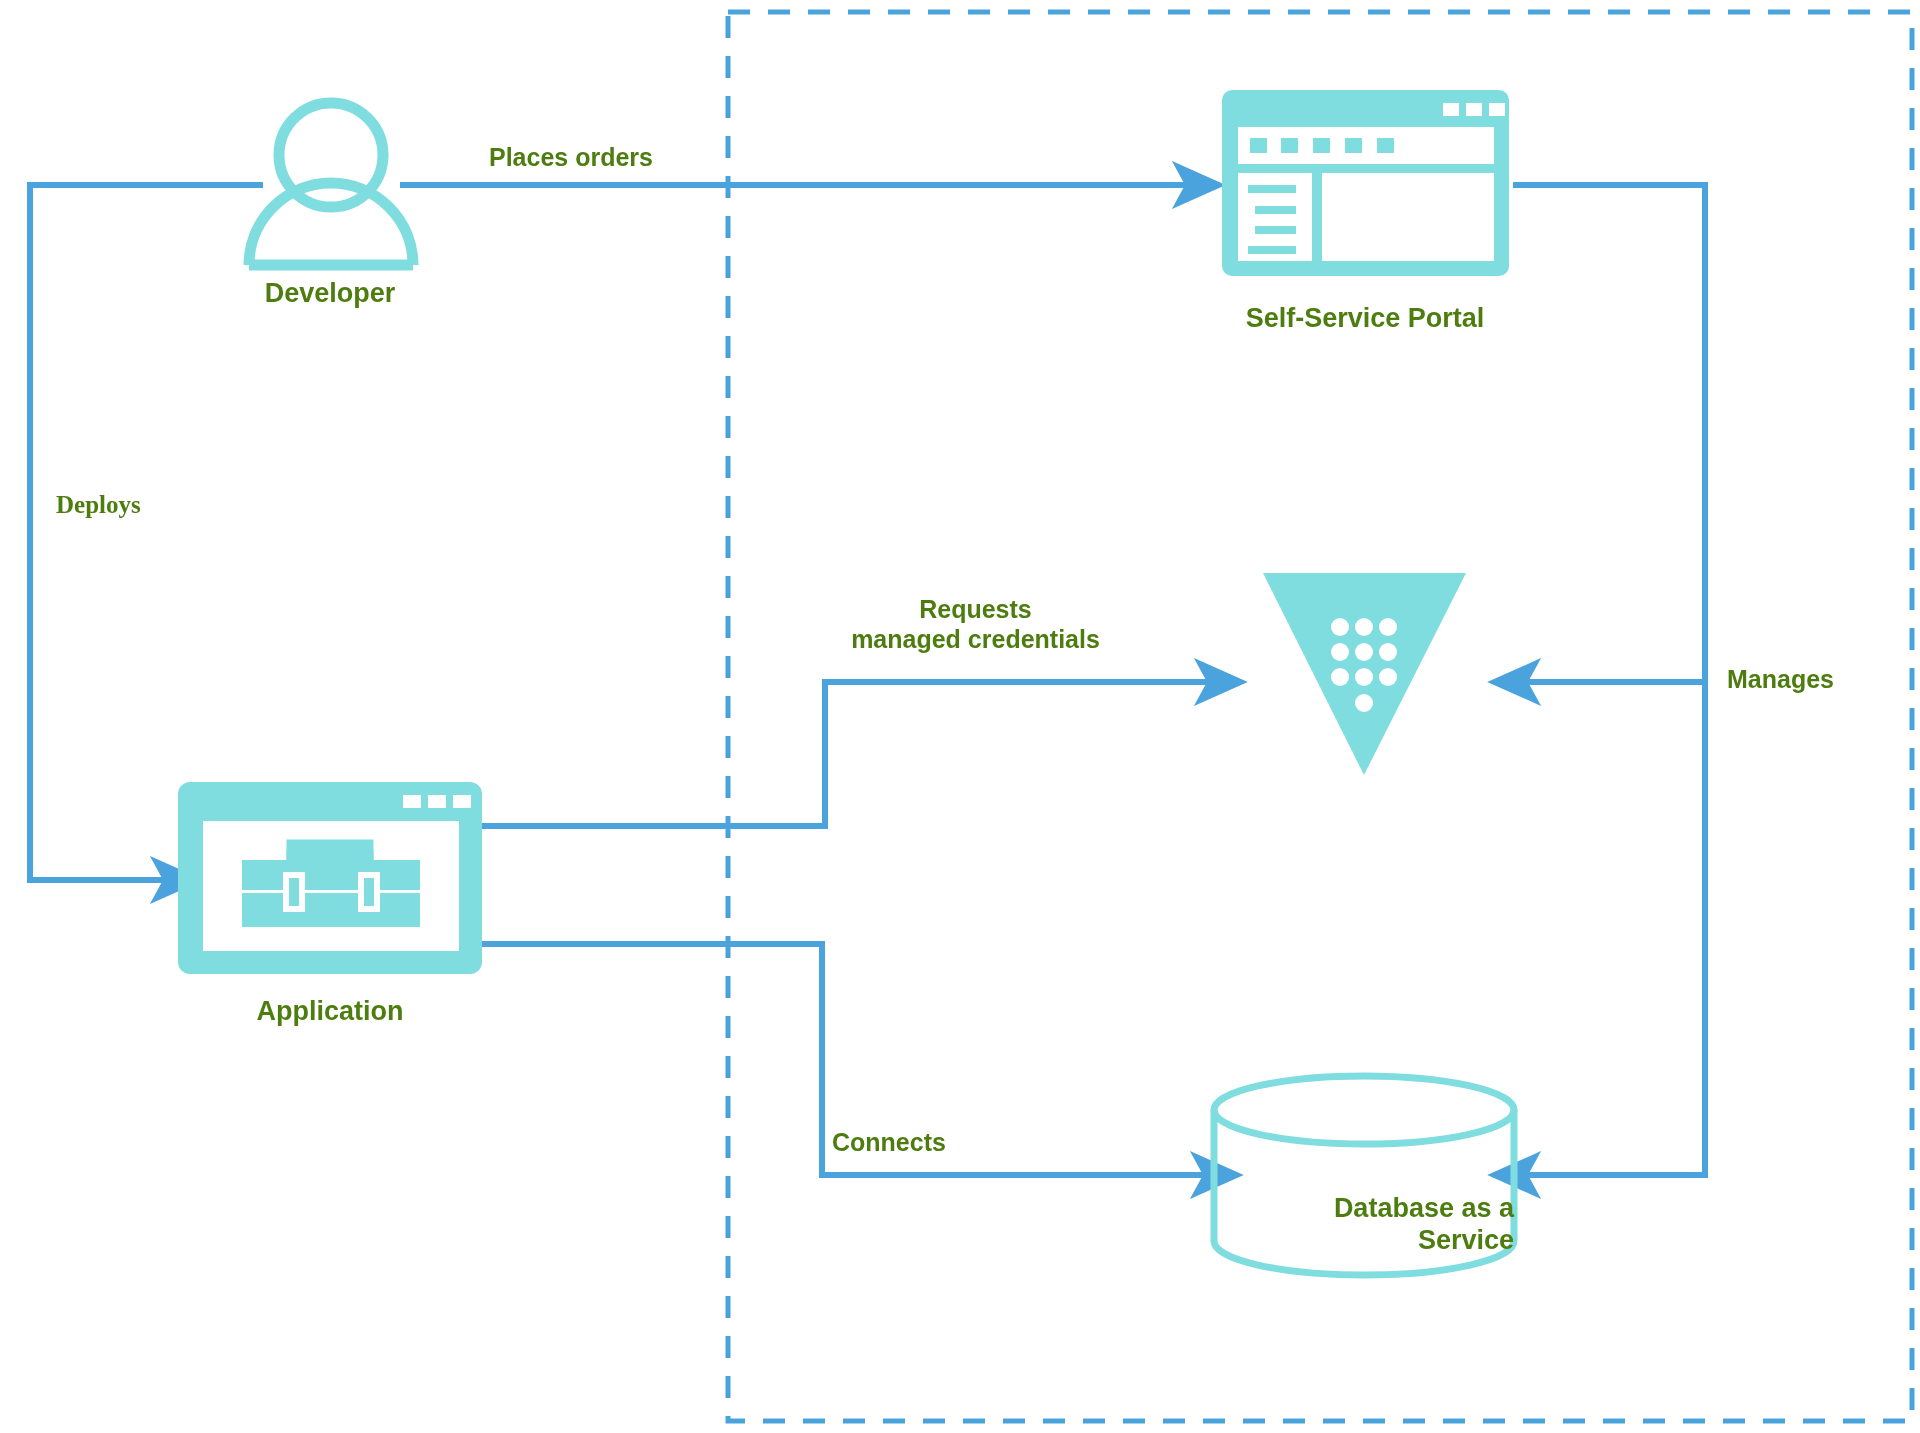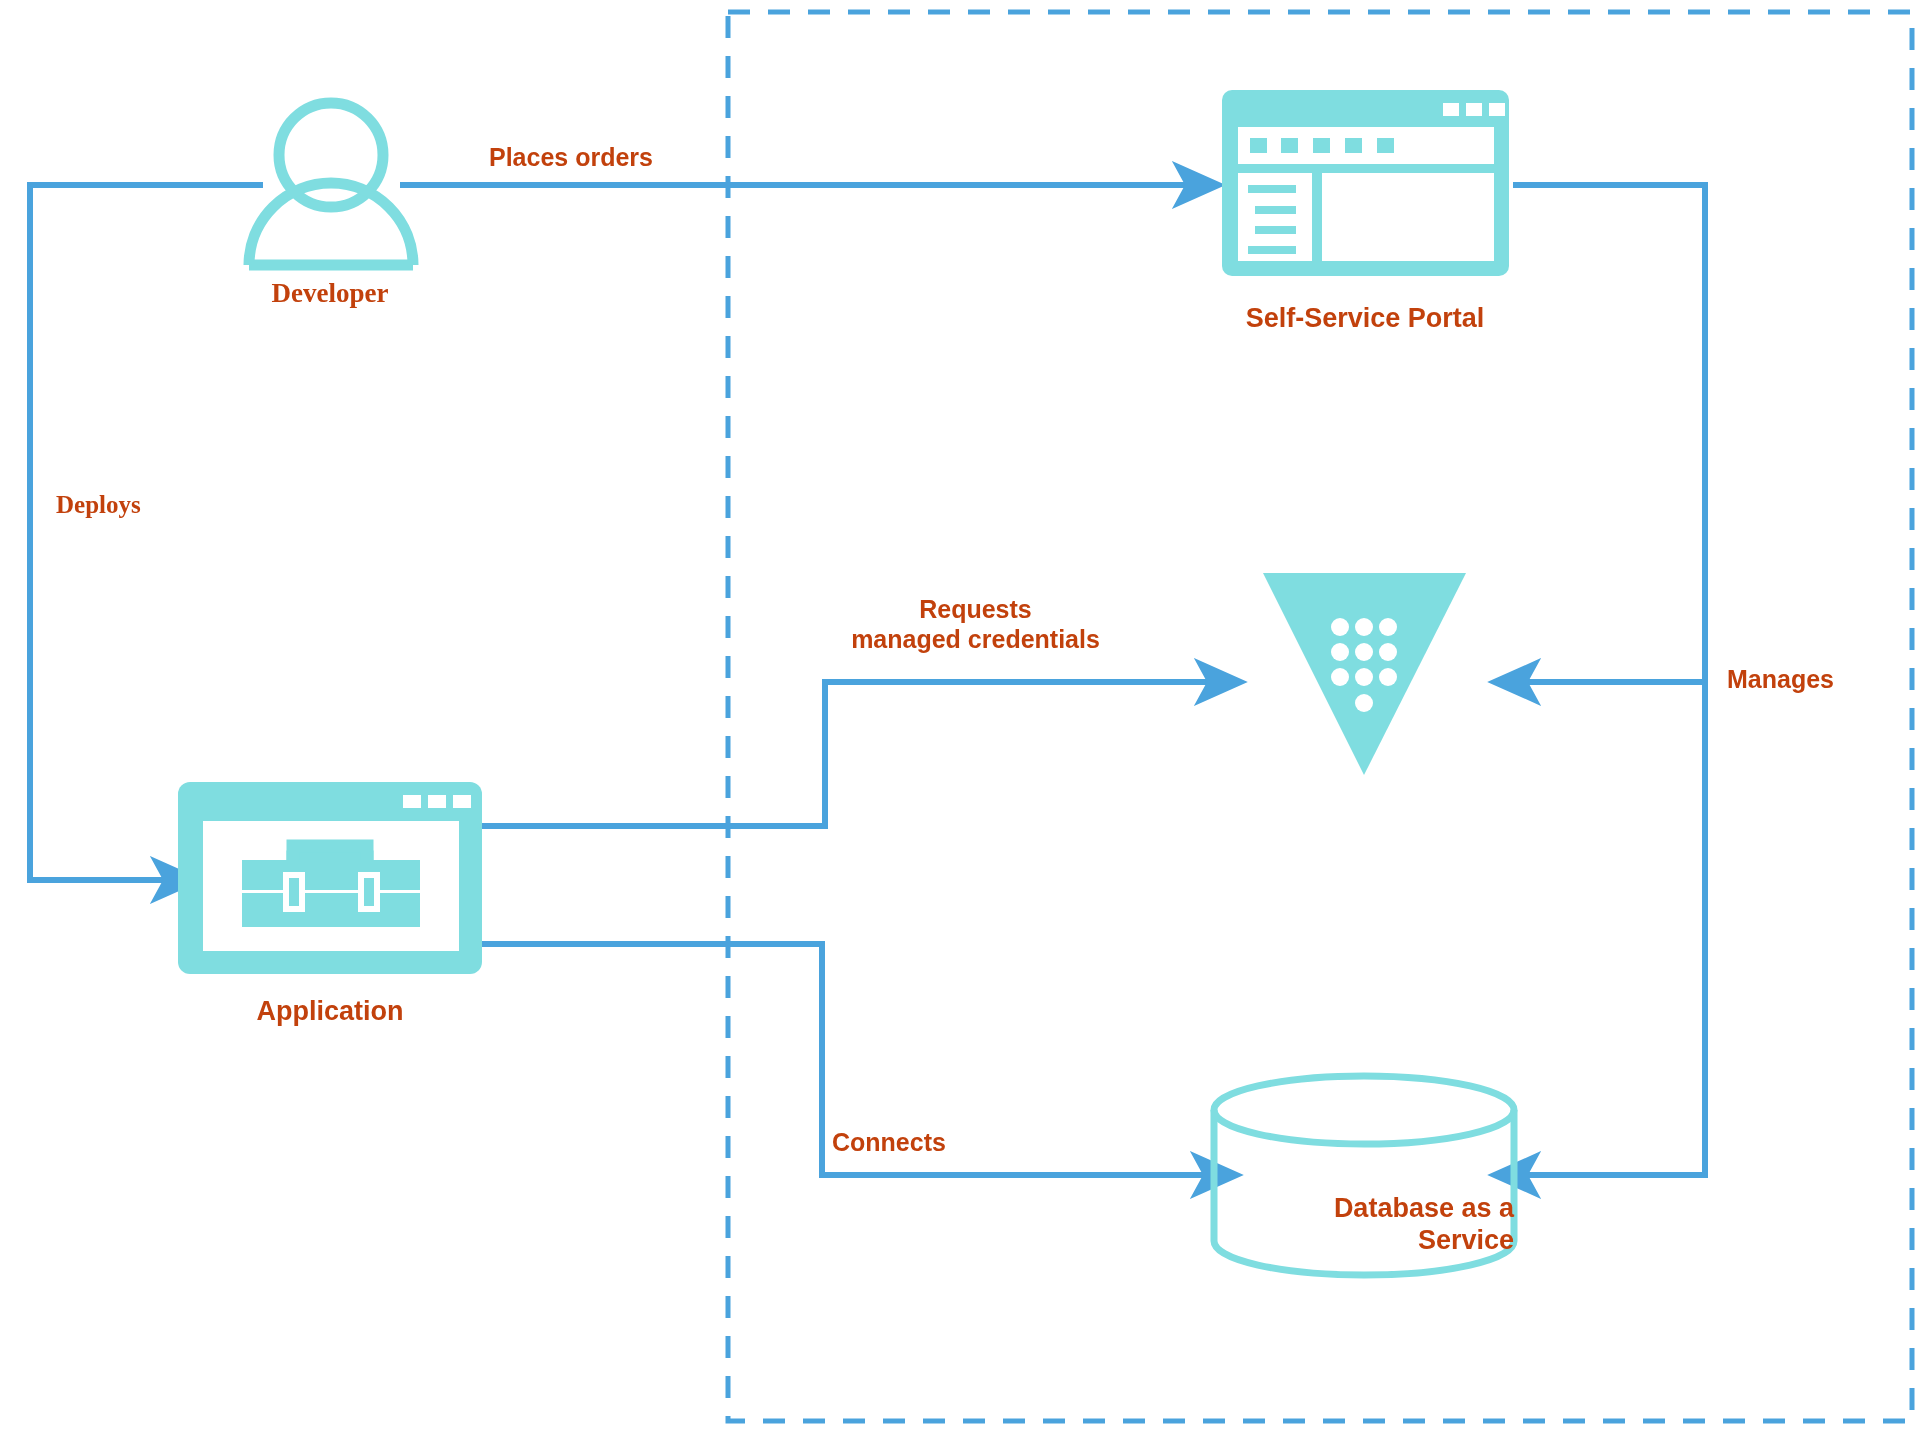--- a/index.html
+++ b/index.html
@@ -17,21 +17,21 @@
   }
   #diagram-svg {
     position: absolute;
     top: 0;
     left: 0;
     width: 1920px;
     height: 1433px;
   }
   .lbl {
     position: absolute;
-    color: #c2410c;
+    color: #4d7c0f;
     font-weight: bold;
     line-height: 1.18;
     white-space: pre-line;
   }
   .node-label {
     font-size: 27px;
     text-align: center;
   }
   .edge-label {
     font-size: 25px;
@@ -151,21 +151,21 @@
     </g>
 
     <g>
       <path d="M1214,1110 L1214,1241" fill="none" stroke="#7fdde0" stroke-width="7"></path>
       <path d="M1514,1110 L1514,1241" fill="none" stroke="#7fdde0" stroke-width="7"></path>
       <ellipse cx="1364" cy="1110" rx="150" ry="34" fill="none" stroke="#7fdde0" stroke-width="7"></ellipse>
       <path d="M1214,1241 A150,34 0 0 0 1514,1241" fill="none" stroke="#7fdde0" stroke-width="7"></path>
     </g>
   </svg>
 
-  <div class="lbl node-label" style="left:230px; top:278px; width:200px;font-family:Liberation Serif, serif;">Developer</div>
+  <div class="lbl node-label" style="left:230px; top:278px; width:200px;">Developer</div>
 
   <div class="lbl node-label" style="left:230px; top:996px; width:200px;">Application</div>
 
   <div class="lbl node-label" style="left:1185px; top:303px; width:360px;">Self-Service Portal</div>
 
   <div class="lbl db-label" style="left:1214px; top:1193px; width:300px;">Database as a
 Service</div>
 
   <div class="lbl edge-label" style="left:489px; top:143px;">Places orders</div>
 

